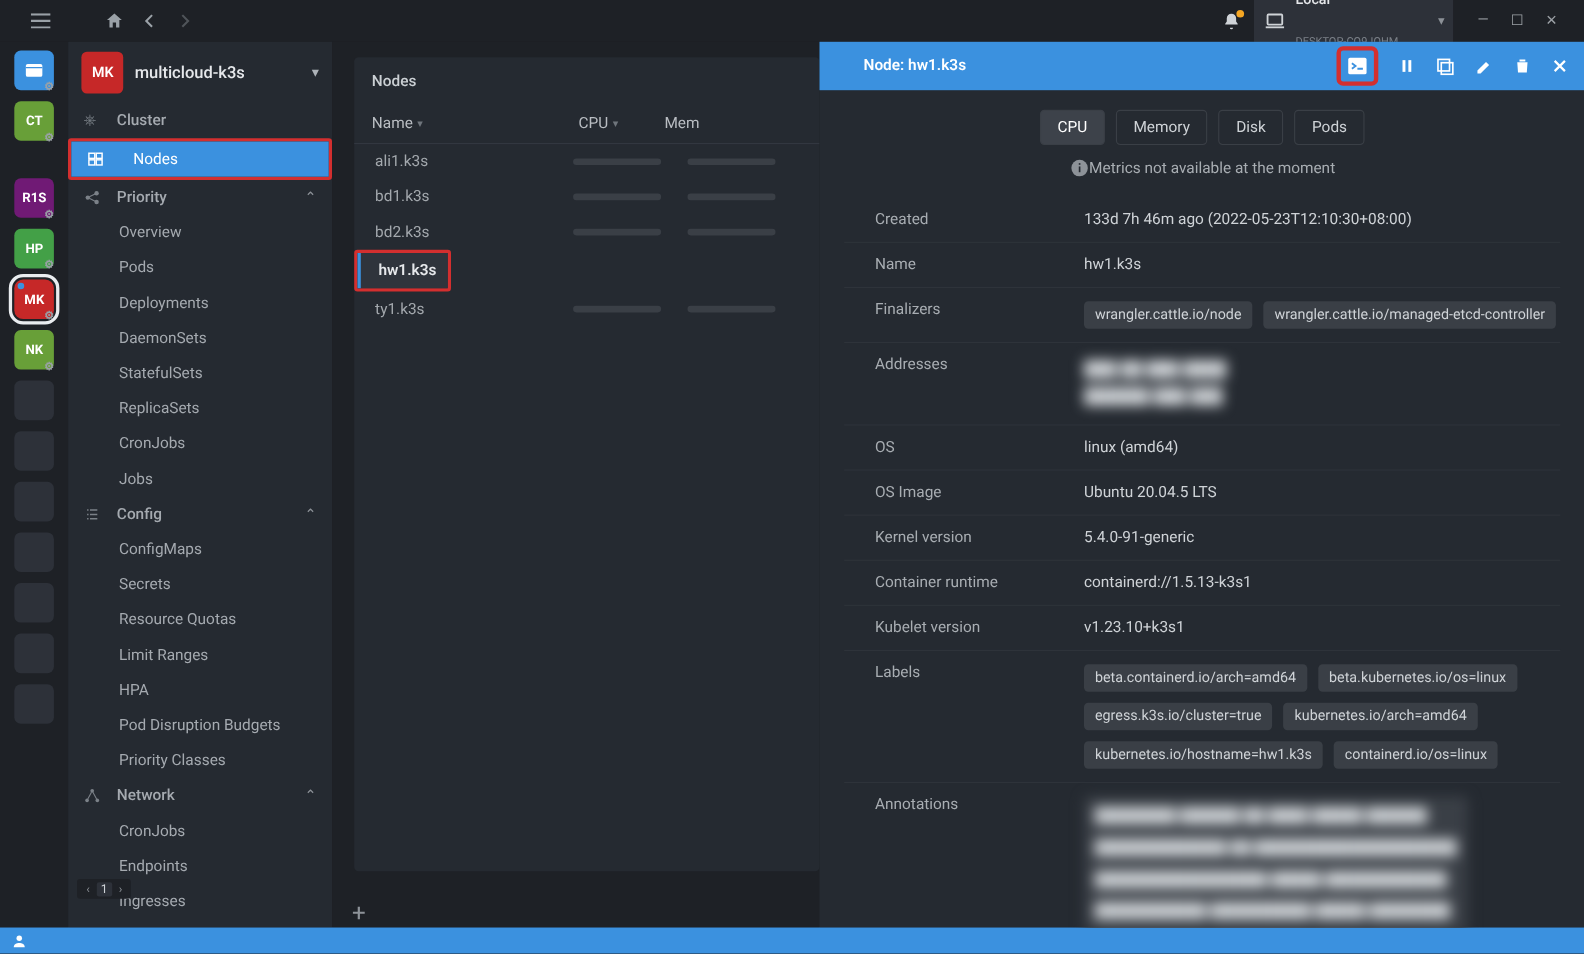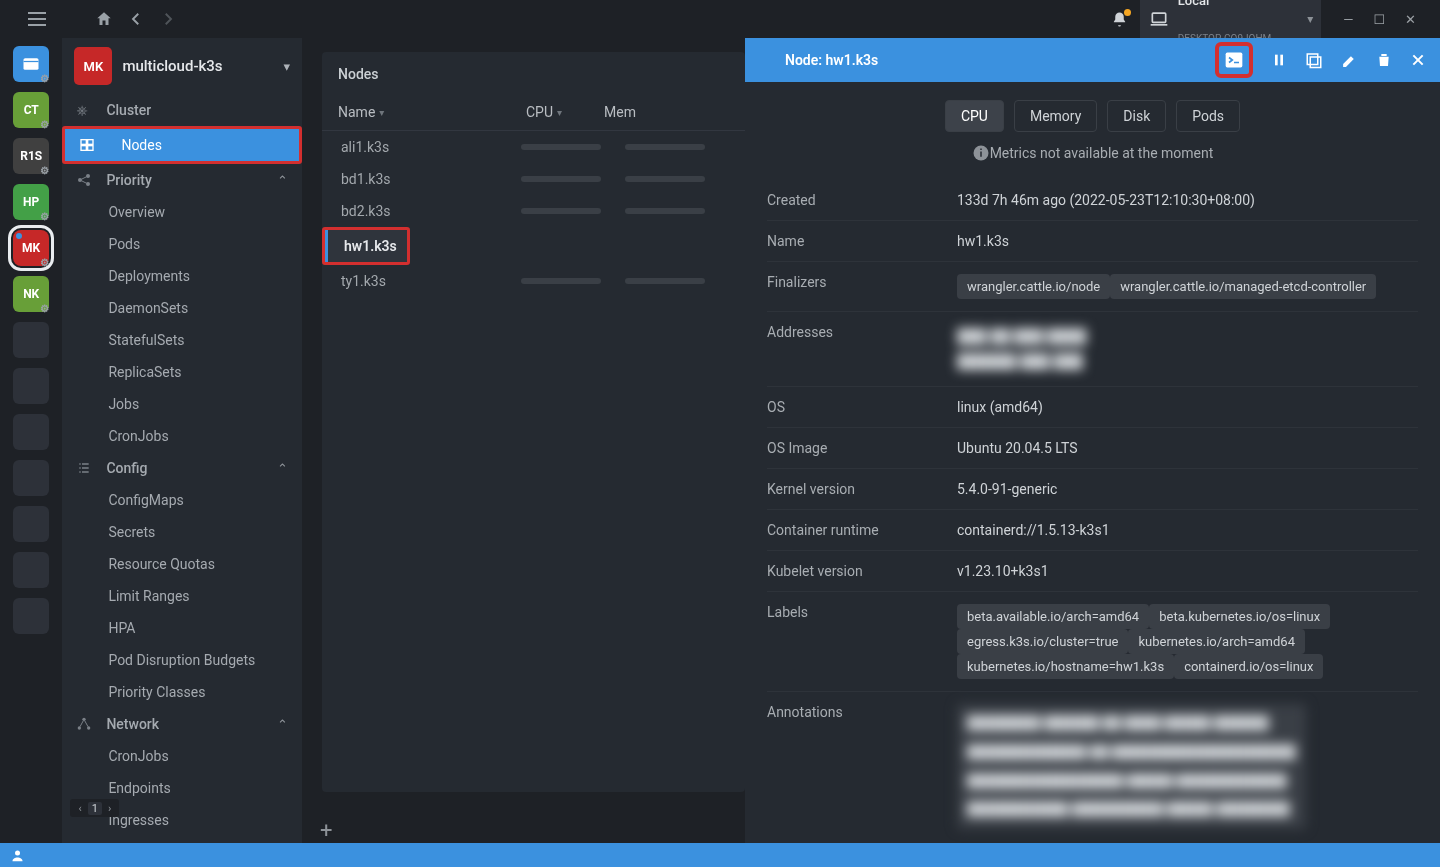--- a/index.html
+++ b/index.html
@@ -24,21 +24,21 @@
 
 .main { display:flex; height: calc(867px - 38px - 24px); }
 
 
 .dock { width:69px; background:#1e2126; padding-top:8px; display:flex; flex-direction:column; align-items:center; gap:10px; position:relative; }
 .dockitem { width:36px; height:36px; border-radius:6px; display:flex; align-items:center; justify-content:center; font-size:12px; font-weight:700; color:#fff; position:relative; cursor:pointer; }
 .dockitem.blue { background:#3b91df; }
 .dockitem.green { background:#689f38; }
 .dockitem.green2 { background:#43a047; }
 .dockitem.red { background:#c62828; }
-.dockitem.olive { background:#404040; }
+.dockitem.olive { background:#701a75;margin-top:24px; }
 .dockitem.dark { background:#2d3139; }
 .dockitem .gear { position:absolute; right:-5px; bottom:-5px; width:14px;height:14px;color:#9aa1a7; font-size:10px; }
 .dockitem.selected { outline: 3px solid #e9ecef; border-radius:8px; outline-offset:2px; }
 .dockitem .dot { position:absolute; top:3px; left:3px; width:6px; height:6px; background:#3b91df; border-radius:50%; }
 
 
 .sidebar { width:265px; background:#252a31; display:flex; flex-direction:column; position:relative; }
 .sidebar .cluster-head { height:56px; display:flex; align-items:center; gap:10px; padding:0 12px; }
 .cluster-head .badge { width:38px; height:38px; border-radius:5px; background:#c62828; color:#fff; display:flex; align-items:center; justify-content:center; font-size:13px; font-weight:600; }
 .cluster-head .title { color:#e6e8eb; font-size:15px; font-weight:500; flex:1; }
@@ -80,23 +80,23 @@
 .detail-head .actions .act { color:#fff; font-size:16px; cursor:pointer; }
 .action-shell-box { border:4px solid #d32f2f; border-radius:6px; padding:4px; display:flex; align-items:center; }
 .detail-body { flex:1; overflow-y:auto; padding:18px 22px 30px; }
 .tabrow { display:flex; gap:10px; justify-content:center; margin-bottom:12px; }
 .tabrow .tab { padding:7px 15px; font-size:14px; color:#cfd3d7; border:1px solid #3a3f46; border-radius:4px; cursor:pointer; }
 .tabrow .tab.active { background:#3d424a; color:#fff; }
 .metric-warn { display:flex; gap:0; align-items:center; justify-content:center; margin:8px 0 18px; color:#a8adb2; font-size:14px; }
 .metric-warn .info { color:#8d9298; }
 .kv { display:flex; padding:12px 0; font-size:14px; border-bottom:1px solid #2e333a; }
 .kv:last-child { border-bottom:none; }
-.kv .k { width:190px; color:#a8adb2; flex-shrink:0; }
+.kv .k { width:190px; color:#a8adb2; flex-shrink:0;margin-left:28px; }
 .kv .v { color:#cfd3d7; flex:1; }
-.chips { display:flex; flex-wrap:wrap; }
+.chips { display:flex; flex-wrap:wrap; gap:10px; }
 .chip { background:#3a3f46; color:#cfd3d7; padding:5px 10px; border-radius:4px; font-size:13px; }
 .blur { filter: blur(6px); color:#9ea3a8; }
 
 
 .bottombar { height:24px; background:#3b91df; display:flex; align-items:center; }
 .pager { height:18px; background:#1e2126; margin-left:4px; display:flex; align-items:center; gap:2px; padding:0 4px; border-radius:3px; position:absolute; bottom:26px; left:4px; }
 .pager span { color:#8d9298; font-size:11px; padding:0 4px; cursor:pointer; }
 .pager span.num { background:#2d3139; color:#cfd3d7; border-radius:2px; }
 .usericon { color:#fff; margin-left:10px; font-size:15px; }
 
@@ -243,24 +243,24 @@
       <div class="navitem">
           <span>DaemonSets</span>
         </div>
       <div class="navitem">
           <span>StatefulSets</span>
         </div>
       <div class="navitem">
           <span>ReplicaSets</span>
         </div>
       <div class="navitem">
+          <span>CronJobs</span>
+        </div>
+      <div class="navitem">
           <span>Jobs</span>
-        </div>
-      <div class="navitem">
-          <span>CronJobs</span>
         </div>
 
       <div class="navsection">
         <span class="sec-icon">
           <svg width="16" height="16" viewBox="0 0 24 24" fill="none" stroke="#7b8188" stroke-width="2">
               <path d="M5 6h2M9 6h10M5 12h2M9 12h10M5 18h2M9 18h10"></path>
             </svg>
         </span>
         <span>Config</span>
         <span class="chev">⌃</span>
@@ -459,21 +459,21 @@
             <div class="k">Container runtime</div>
             <div class="v">containerd://1.5.13-k3s1</div>
           </div>
         <div class="kv">
             <div class="k">Kubelet version</div>
             <div class="v">v1.23.10+k3s1</div>
           </div>
         <div class="kv">
             <div class="k">Labels</div>
           <div class="v chips">
-            <span class="chip">beta.available.io/arch=amd64</span>
+            <span class="chip">beta.containerd.io/arch=amd64</span>
             <span class="chip">beta.kubernetes.io/os=linux</span>
             <span class="chip">egress.k3s.io/cluster=true</span>
             <span class="chip">kubernetes.io/arch=amd64</span>
             <span class="chip">kubernetes.io/hostname=hw1.k3s</span>
             <span class="chip">containerd.io/os=linux</span>
           </div>
         </div>
         <div class="kv">
             <div class="k">Annotations</div>
           <div class="v chips blur" style="line-height:2.2;">

